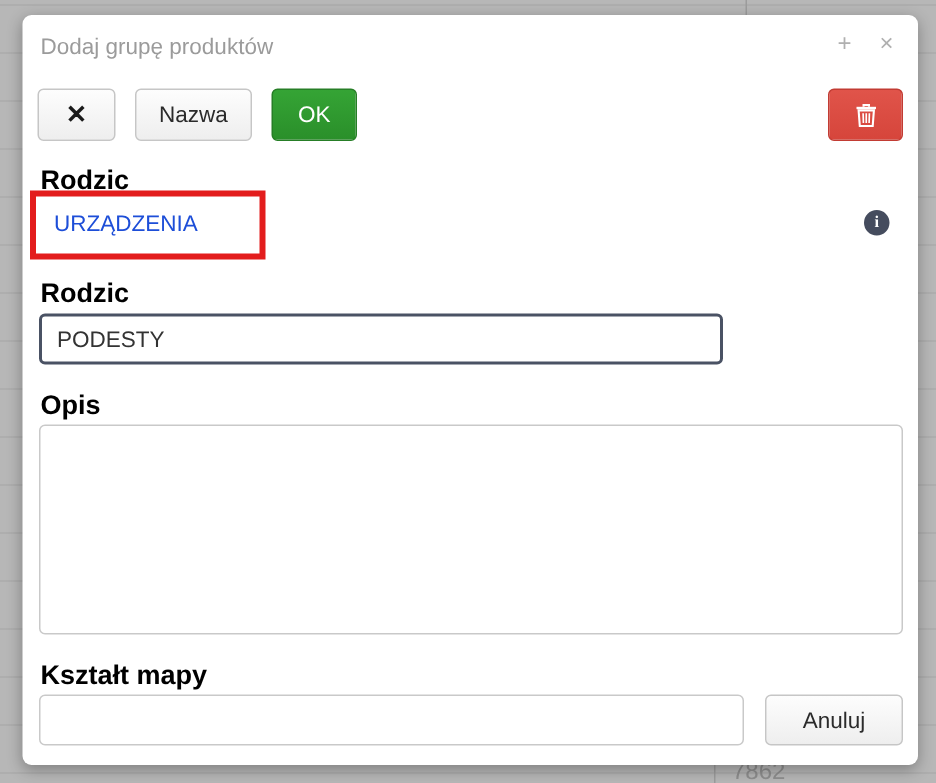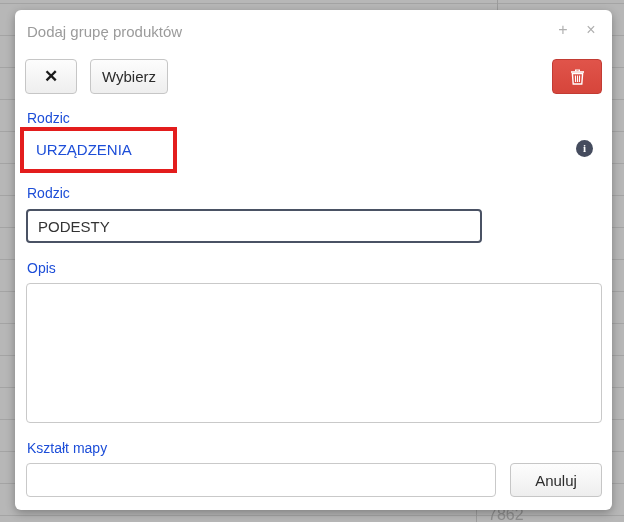--- a/index.html
+++ b/index.html
@@ -44,21 +44,21 @@
   .btn-ok {
     width:57px; color:#ffffff;
     background:linear-gradient(#35a435,#2a8f2a); border-color:#267e26;
   }
   .btn-trash {
     position:absolute; right:0; top:0; width:50px;
     background:linear-gradient(#e0544a,#d6453b); border-color:#c23b33;
   }
 
   
-  .field-label { position:absolute; left:12px; font-size:14px; color:#1d4ed8; }
+  .field-label { position:absolute; left:12px; font-size:18px; color:#000000;font-weight:bold; }
   .lbl-rodzic { top:100px; }
   .rodzic-value { position:absolute; left:21px; top:131px; font-size:15px; color:#1d4ed8; }
   .annotation-rect {
     position:absolute; left:5px; top:117px; width:157px; height:46px;
     border:4px solid #e31d1d; pointer-events:none;
   }
   .info-icon {
     position:absolute; right:19px; top:130px; width:17px; height:17px;
     border-radius:50%; background:#454c5e; color:#ffffff;
     font-size:11px; font-weight:bold; text-align:center; line-height:17px;
@@ -103,21 +103,22 @@
   <div class="modal-header">
     <div class="modal-title">Dodaj grupę produktów</div>
     <div class="win-controls">
       <div class="win-btn">+</div>
       <div class="win-btn">×</div>
     </div>
   </div>
 
   <div class="toolbar">
     <button class="btn btn-x">✕</button>
-    <button class="btn btn-cancel">Wybierz</button>
+    <button class="btn btn-cancel">Nazwa</button>
+    <button class="btn btn-ok">OK</button>
     <button class="btn btn-trash">
       <span>
         <svg class="trash-svg" width="15" height="17" viewBox="0 0 15 17">
           <rect x="1" y="3.2" width="13" height="1.6" fill="#ffffff"></rect>
           <path d="M5 3.2 L5 1.4 L10 1.4 L10 3.2 L8.6 3.2 L8.6 2.6 L6.4 2.6 L6.4 3.2 Z" fill="#ffffff"></path>
           <path d="M2.4 5.6 L12.6 5.6 L11.8 16 L3.2 16 Z" fill="none" stroke="#ffffff" stroke-width="1.4"></path>
           <line x1="5.4" y1="7.5" x2="5.6" y2="14" stroke="#ffffff" stroke-width="1.1"></line>
           <line x1="7.5" y1="7.5" x2="7.5" y2="14" stroke="#ffffff" stroke-width="1.1"></line>
           <line x1="9.6" y1="7.5" x2="9.4" y2="14" stroke="#ffffff" stroke-width="1.1"></line>
         </svg>

